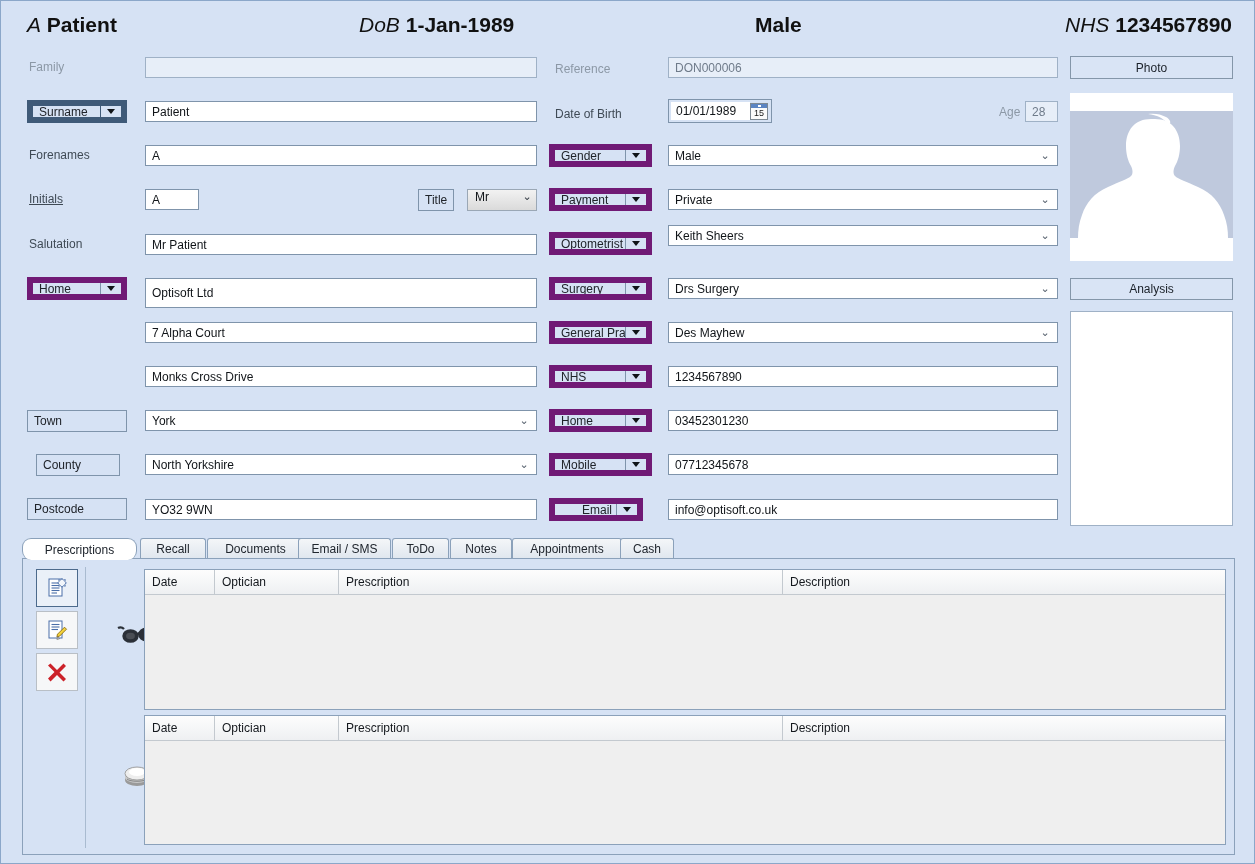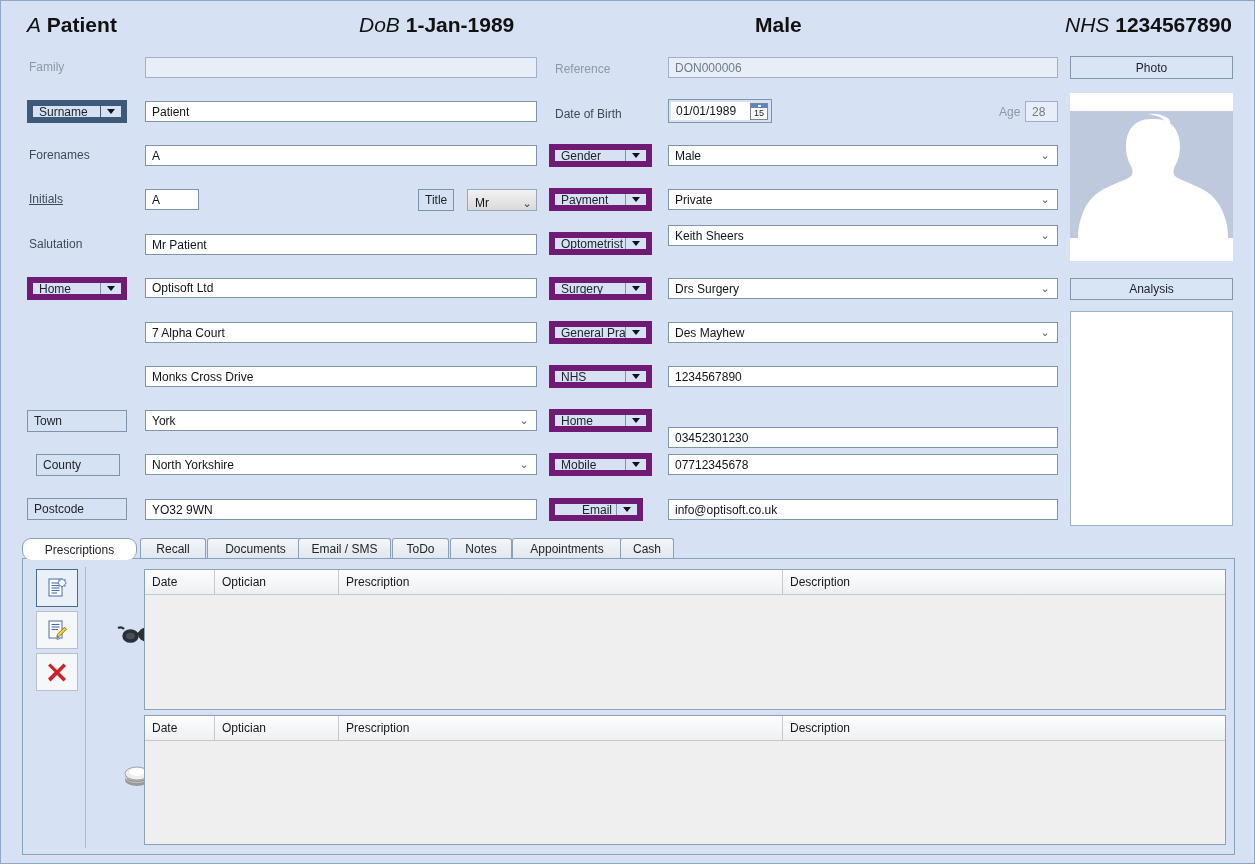--- a/index.html
+++ b/index.html
@@ -147,21 +147,21 @@
   }
   
   .cbo3d {
     position: absolute;
     box-sizing: border-box;
     border: 1px solid #9aa7b5;
     background: linear-gradient(#f2f2f2, #dadada);
     font-size: 12px;
     color: #101418;
     display: flex;
-    align-items: flex-end;
+    align-items: flex-start;
     overflow: hidden;
     white-space: nowrap;
   }
   .cbo3d .v { flex: 1 1 auto; padding-left: 7px; }
   .cbo3d .chev { flex: 0 0 18px; color: #333b44; font-size: 11px; text-align: center; }
 
   
   .dpk {
     position: absolute;
     box-sizing: border-box;
@@ -412,21 +412,21 @@
     <span class="v">Keith Sheers</span>
     <span class="chev">⌄</span>
   </div>
 
   <div class="lbl-combo" style="left:26px; top:276px; width:100px; height:23px;">
     <span class="txt">Home</span>
     <span class="arw">
         <i></i>
       </span>
   </div>
-  <div class="tin" style="left:144px; top:277px; width:392px; height:20px;">Optisoft Ltd</div>
+  <div class="tin" style="left:144px; top:277px; width:392px; height:30px;">Optisoft Ltd</div>
 
   <div class="lbl-combo" style="left:548px; top:276px; width:103px; height:23px;">
     <span class="txt">Surgery</span>
     <span class="arw">
         <i></i>
       </span>
   </div>
   <div class="cbo" style="left:667px; top:277px; width:390px; height:21px;">
     <span class="v">Drs Surgery</span>
     <span class="chev">⌄</span>
@@ -460,21 +460,21 @@
     <span class="v">York</span>
     <span class="chev">⌄</span>
   </div>
 
   <div class="lbl-combo" style="left:548px; top:408px; width:103px; height:23px;">
     <span class="txt">Home</span>
     <span class="arw">
         <i></i>
       </span>
   </div>
-  <div class="tin" style="left:667px; top:426px; width:390px; height:21px;">03452301230</div>
+  <div class="tin" style="left:667px; top:409px; width:390px; height:21px;">03452301230</div>
 
   <div class="lbl-box" style="left:35px; top:453px; width:84px; height:22px;">County</div>
   <div class="cbo" style="left:144px; top:453px; width:392px; height:21px;">
     <span class="v">North Yorkshire</span>
     <span class="chev">⌄</span>
   </div>
 
   <div class="lbl-combo" style="left:548px; top:452px; width:103px; height:23px;">
     <span class="txt">Mobile</span>
     <span class="arw">

